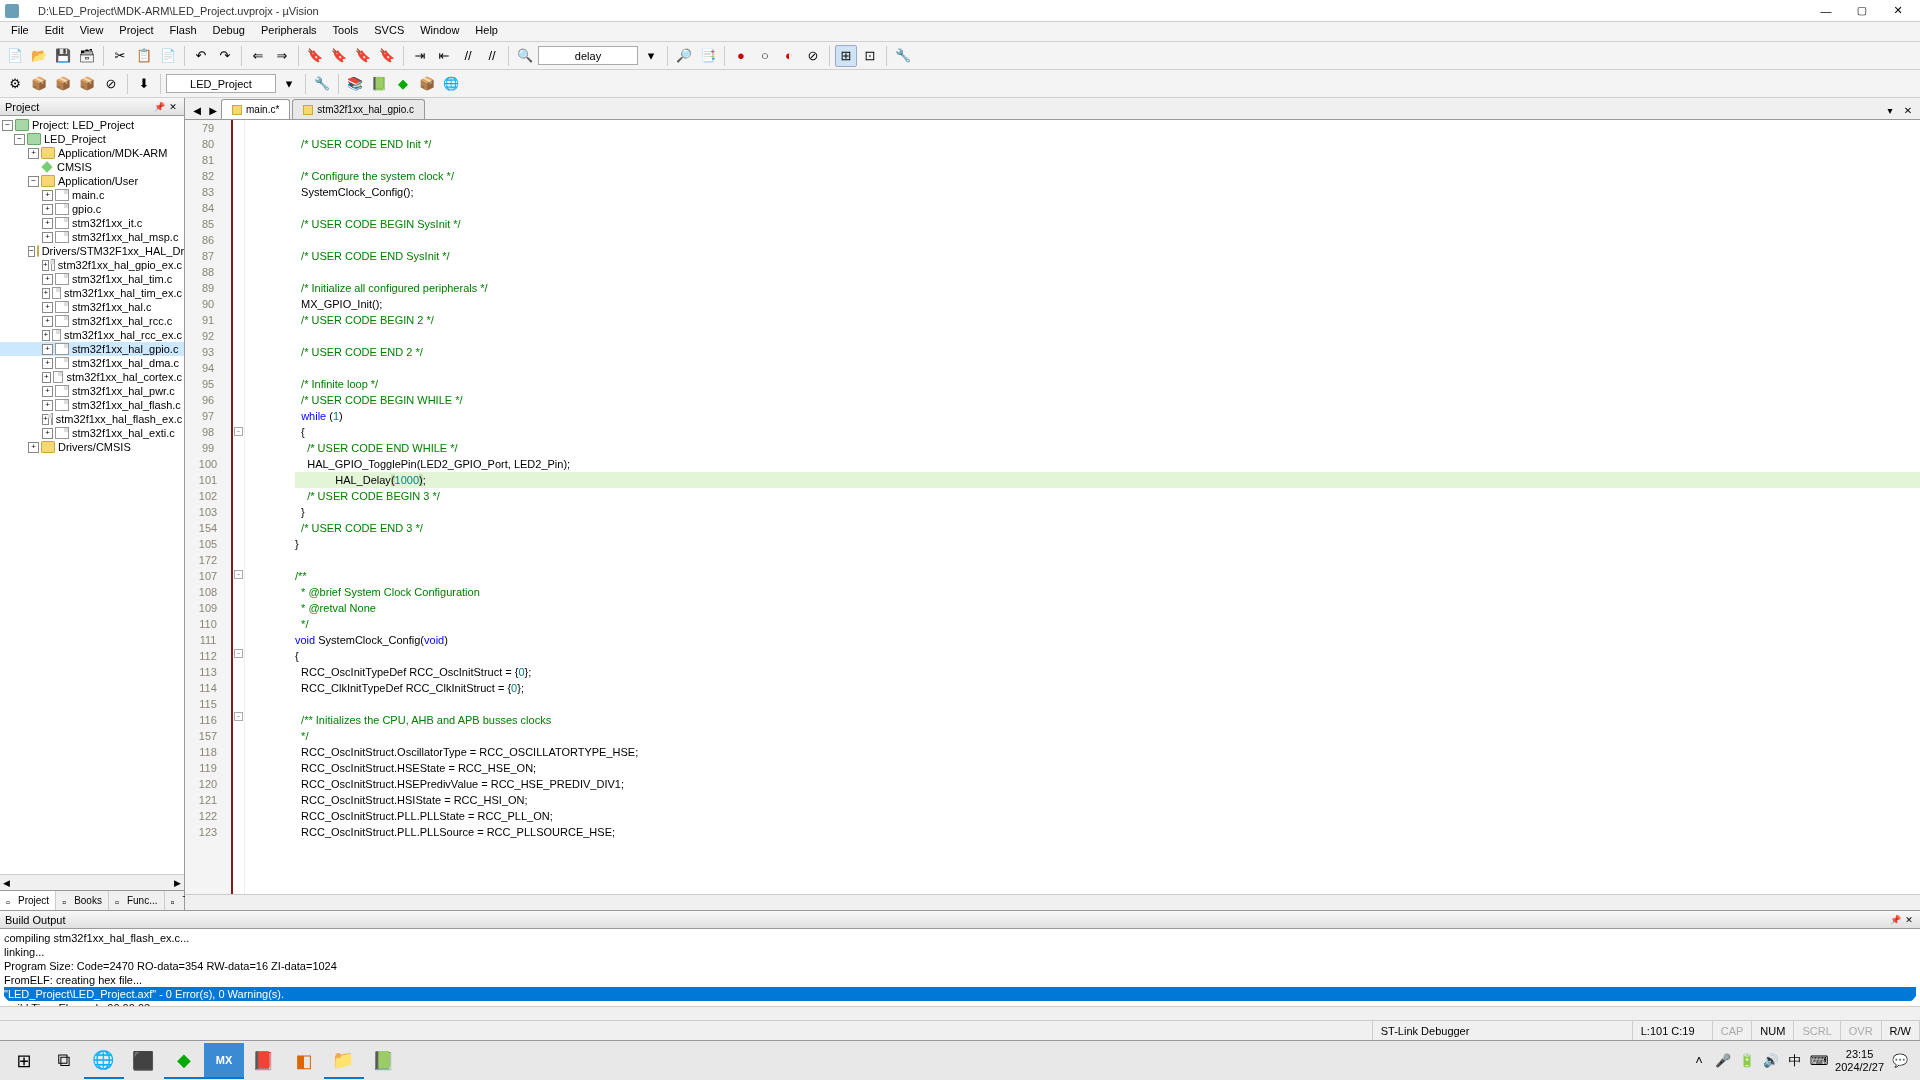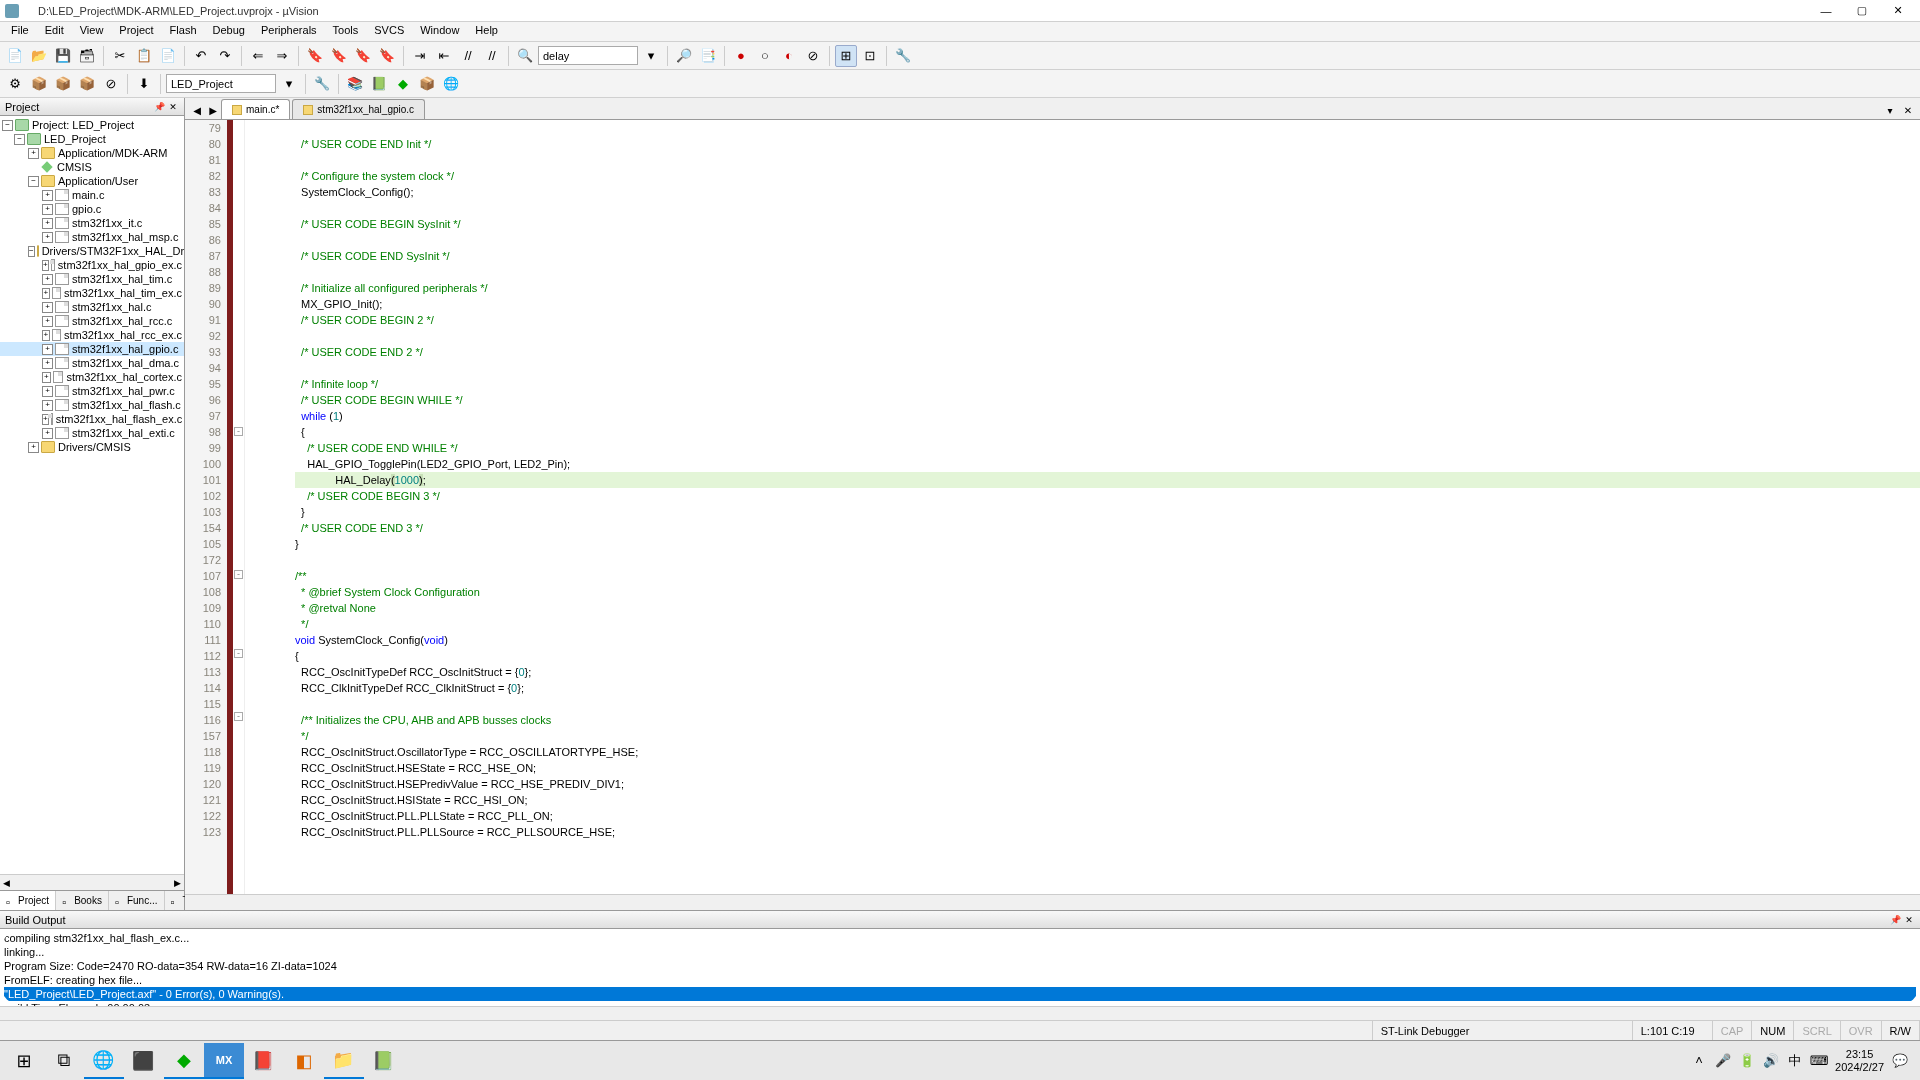--- a/index.html
+++ b/index.html
@@ -13,21 +13,21 @@
 .titlebar .winbtn { width: 34px; height: 18px; display: flex; align-items: center; justify-content: center; font-size: 11px; cursor: pointer; }
 
 
 .menubar { height: 20px; background: #f4f4f4; border-bottom: 1px solid #d0d0d0; display: flex; padding: 0 3px; }
 .menubar .mitem { padding: 2px 8px; cursor: pointer; font-size: 11px; }
 
 
 .toolbar { height: 28px; background: #f4f4f4; border-bottom: 1px solid #d0d0d0; display: flex; align-items: center; padding: 0 4px; gap: 2px; }
 .tbtn { width: 22px; height: 22px; display: flex; align-items: center; justify-content: center; cursor: pointer; border: 1px solid transparent; border-radius: 2px; font-size: 13px; }
 .tsep { width: 1px; height: 20px; background: #ccc; margin: 0 3px; }
-.tcombo { height: 19px; border: 1px solid #aaa; background: #fff; padding: 0 4px; font-size: 11px; }
+.tcombo { height: 19px; border: 1px solid #aaa; background: #fff; padding: 0 4px; font-size: 11px; text-align: center; }
 .tcombo.wide { width: 100px; }
 .tcombo.wider { width: 110px; }
 
 
 .main { flex: 1; display: flex; min-height: 0; }
 
 
 .project-panel { width: 185px; display: flex; flex-direction: column; border-right: 1px solid #999; background: #fff; }
 .panel-title { height: 18px; background: linear-gradient(#f8f8f8,#e0e0e0); border-bottom: 1px solid #999; padding: 2px 5px; font-size: 11px; display: flex; align-items: center; justify-content: space-between; }
 .panel-title .pbtns { display: flex; gap: 1px; }
@@ -53,21 +53,21 @@
 
 
 .editor-area { flex: 1; display: flex; flex-direction: column; background: #fff; }
 .editor-tabs { height: 22px; background: #f0f0f0; border-bottom: 1px solid #999; display: flex; align-items: flex-end; padding-left: 4px; }
 .etab-nav { width: 16px; height: 18px; display: flex; align-items: center; justify-content: center; font-size: 10px; cursor: pointer; }
 .etab { height: 20px; padding: 2px 10px; border: 1px solid #999; border-bottom: none; margin-right: 2px; background: #e8e8e8; display: flex; align-items: center; gap: 4px; font-size: 10px; cursor: pointer; border-radius: 3px 3px 0 0; }
 .etab.active { background: #fff; }
 .etab .eticon { width: 10px; height: 10px; background: #f7d774; border: 1px solid #caa844; }
 .editor-right-btns { margin-left: auto; display: flex; gap: 2px; padding-right: 4px; }
 .editor-content { flex: 1; display: flex; overflow: hidden; font-family: Consolas, "Courier New", monospace; font-size: 12px; }
-.gutter { width: 48px; background: #f4f4f4; border-right: 6px solid #7f1d1d; text-align: right; padding-right: 6px; color: #88847a; line-height: 16px; }
+.gutter { width: 48px; background: #f4f4f4; border-right: 2px solid #7f1d1d; text-align: center; color: #88847a; line-height: 16px; }
 .gutter div { height: 16px; }
 .fold-col { width: 12px; background: #fff; border-right: 1px solid #eee; }
 .fold-col div { height: 16px; text-align: center; font-size: 9px; color: #888; }
 .code { flex: 1; overflow: auto; line-height: 16px; padding-left: 4px; white-space: pre; }
 .code-line { height: 16px; margin-left: 46px; }
 .code-line.hl { background: #e3f5d7; padding-left: 28px; }
 .c-comment { color: #008000; }
 .c-keyword { color: #0000ff; }
 .c-num { color: #008080; }
 .c-paren-hl { background: #c8e0b8; }

